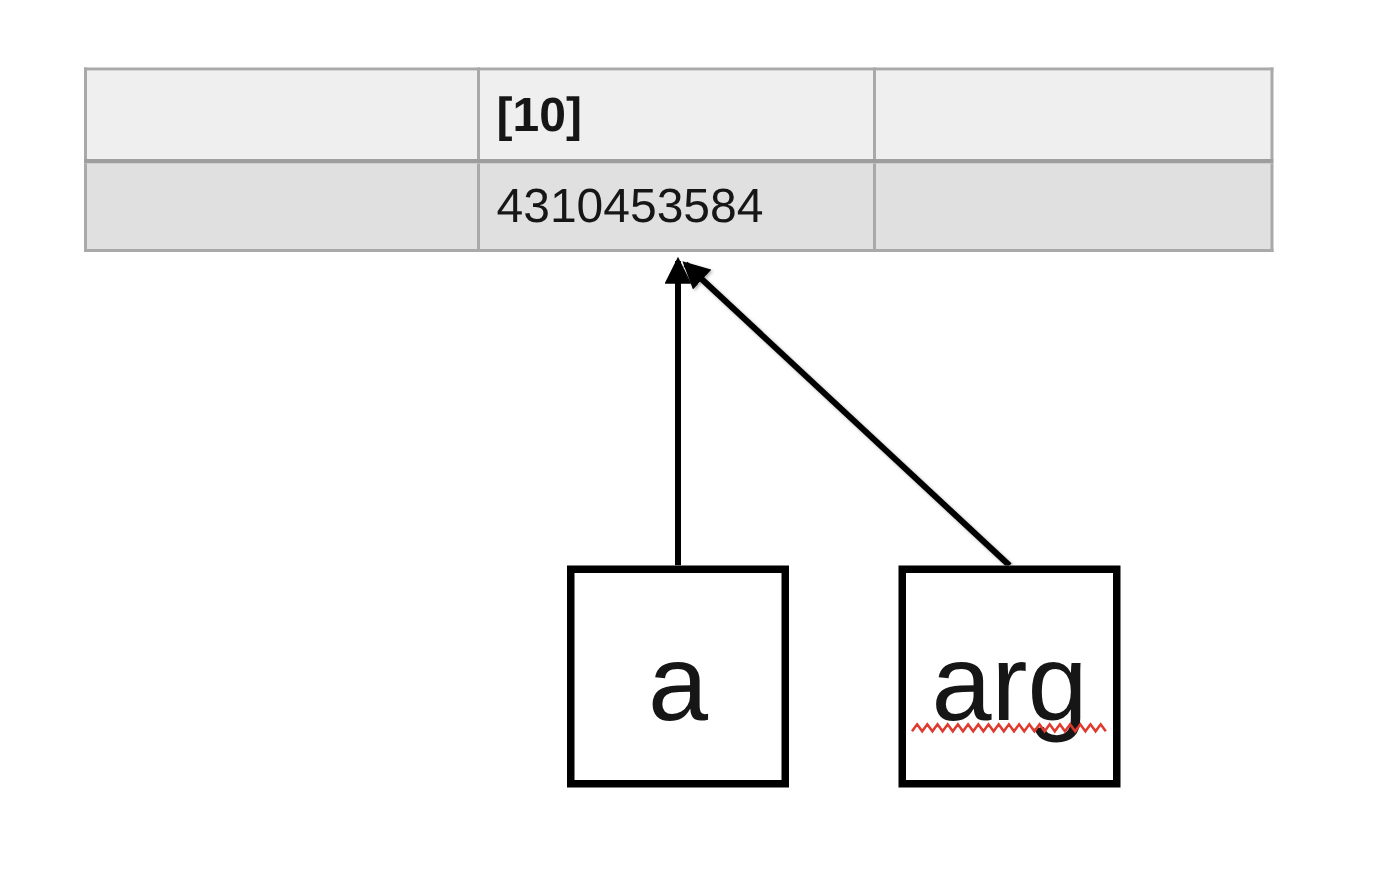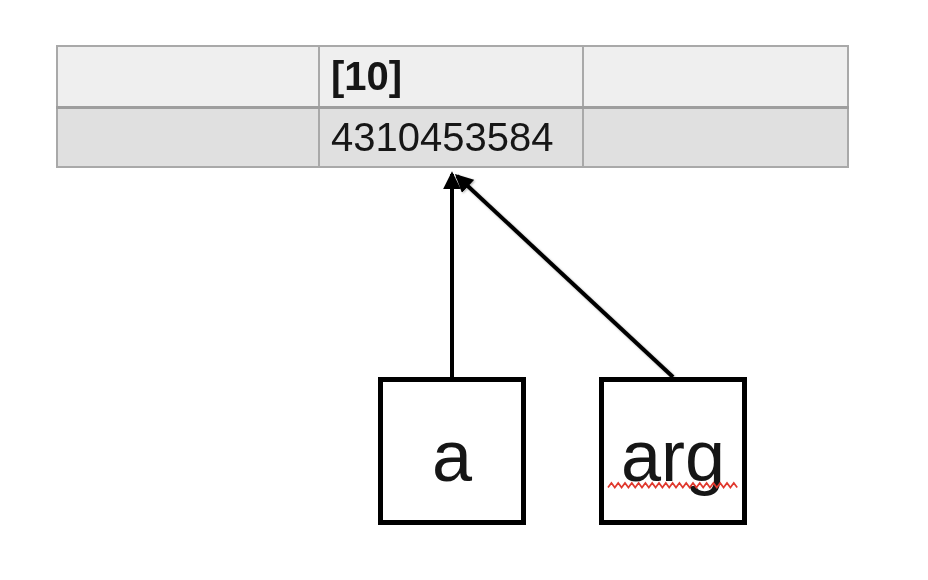--- a/index.html
+++ b/index.html
@@ -32,21 +32,21 @@
     position: absolute;
     left: 56px; top: 45px;
     width: 791px; height: 121px;
     border-collapse: collapse;
     table-layout: fixed;
   }
   table.ref-table td {
     border: 2px solid var(--table-border);
     padding: 0 0 0 11px;
     vertical-align: middle;
-    font-size: 40px;
+    font-size: 32px;
     color: var(--text);
     overflow: hidden;
     white-space: nowrap;
   }
   tr.row-header { height: 61px; }
   tr.row-header td {
     background: var(--header-bg);
     font-weight: bold;
     border-bottom: 3px solid var(--row-divider);
   }

